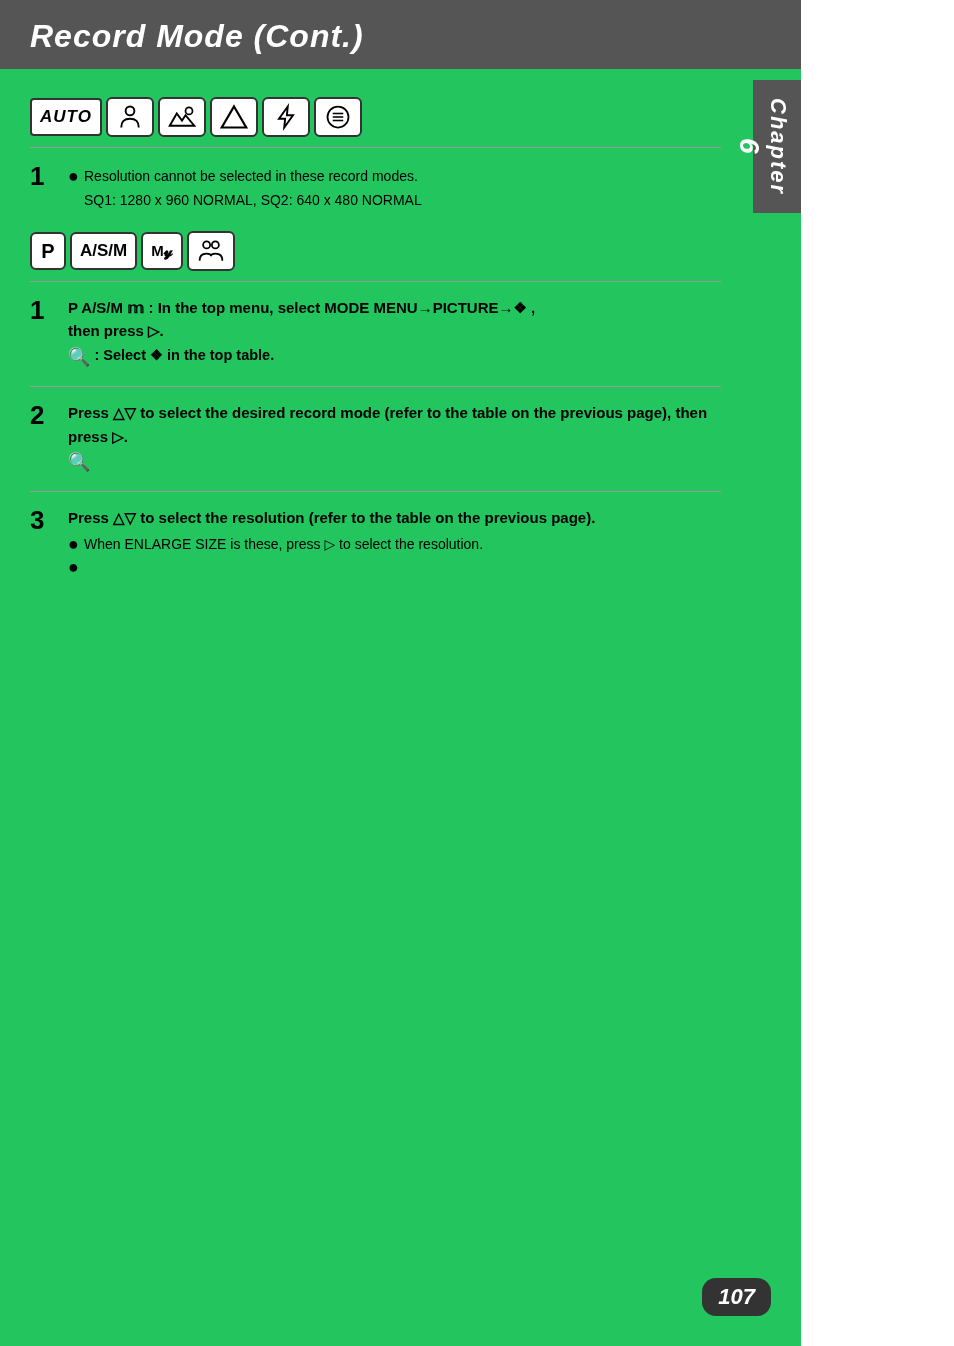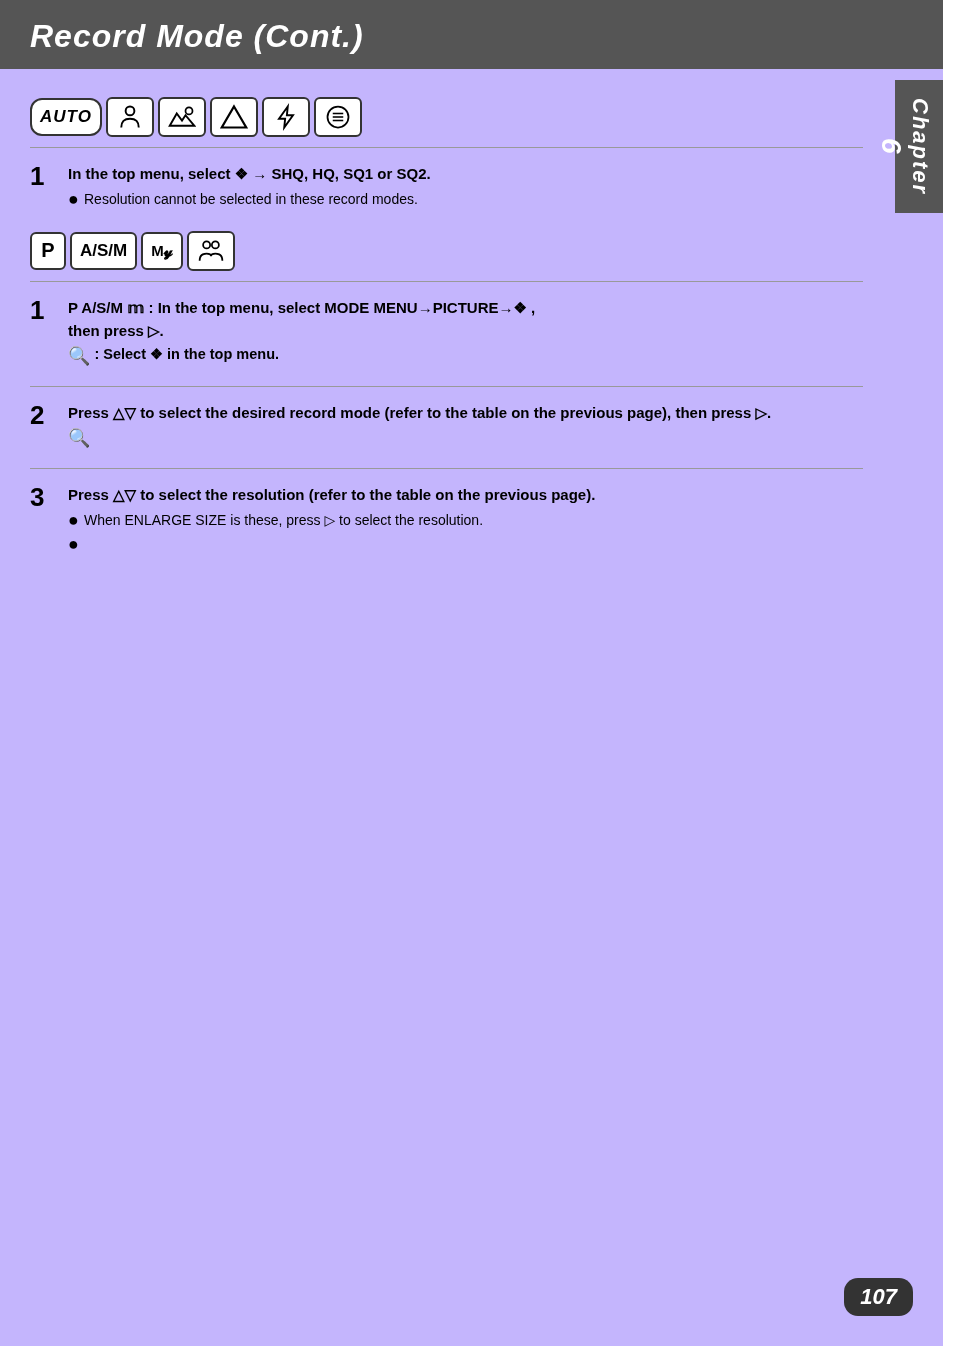--- a/index.html
+++ b/index.html
@@ -6,23 +6,23 @@
     body {
       background: #fff;
       font-family: Arial, Helvetica, sans-serif;
       width: 954px;
       min-height: 1346px;
       position: relative;
       color: #000;
     }
 
     .page-container {
-      width: 943px;
+      width: 801px;
       min-height: 1346px;
-      background: #c4b5fd;
+      background: #22c55e;
       position: relative;
       padding: 0;
     }
 
     
     .title-bar {
       background: #555;
       padding: 18px 30px 14px 30px;
       margin-bottom: 0;
     }
@@ -92,21 +92,21 @@
       justify-content: center;
       min-width: 42px;
       min-height: 38px;
       background: #fff;
     }
 
     .icon-box.auto-box {
       font-style: italic;
       font-size: 17px;
       letter-spacing: 1px;
-      border-radius: 12px;
+      border-radius: 4px;
     }
 
     .icon-box svg {
       width: 28px;
       height: 28px;
     }
 
     hr.section-divider {
       border: none;
       border-top: 1.5px solid #999;
@@ -233,28 +233,29 @@
             <line x1="10" y1="20" x2="22" y2="20" stroke="#000" stroke-width="1.8"></line>
           </svg>
         </div>
       </div>
 
       <hr class="section-divider">
 
       <div class="step">
         <div class="step-number">1</div>
         <div class="step-content">
-          <div class="step-main">
-            In the top menu, select ❖ → <span class="bold-inline">SHQ, HQ, SQ1 or SQ2.</span>
-          </div>
           <div class="step-bullet-list">
             <div class="step-bullet-item">
               <span class="dot">●</span>
               <span>Resolution cannot be selected in these record modes.</span>
             </div>
+            <div class="step-bullet-item">
+              <span class="dot" style="min-width:16px;">&nbsp;</span>
+              <span>SQ1: 1280 x 960 NORMAL, SQ2: 640 x 480 NORMAL</span>
+            </div>
           </div>
         </div>
       </div>
     </div>
 
     <div class="section-block" style="margin-top:18px;">
       <div class="icon-row">
 
         <div class="icon-box" style="font-size:20px; font-weight:900; min-width:36px;">P</div>
 
@@ -276,21 +277,21 @@
       <hr class="section-divider">
 
       <div class="step">
         <div class="step-number">1</div>
         <div class="step-content">
           <div class="step-main">
             <span class="bold-inline">P A/S/M 𝕞 : In the top menu, select MODE MENU→PICTURE→❖ ,<br>then press ▷.</span>
           </div>
           <div class="note-line">
             <span class="note-icon">🔍</span>
-            <span><strong>: Select ❖ in the top menu.</strong></span>
+            <span><strong>: Select ❖ in the top table.</strong></span>
           </div>
         </div>
       </div>
 
       <hr class="section-divider">
 
       <div class="step">
         <div class="step-number">2</div>
         <div class="step-content">
           <div class="step-main">

